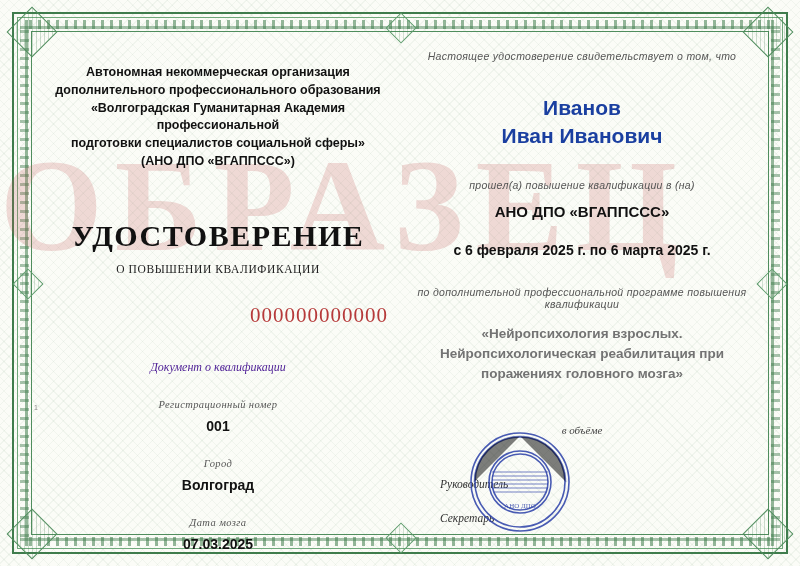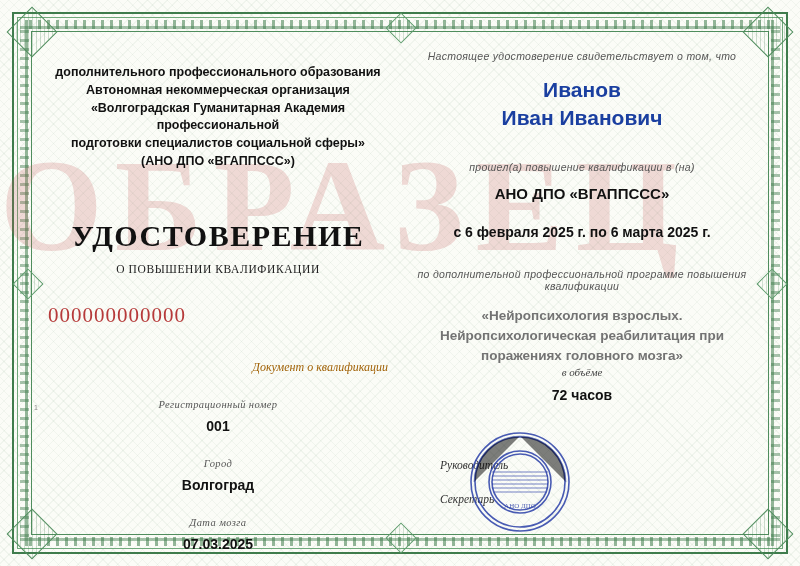--- a/index.html
+++ b/index.html
@@ -164,33 +164,33 @@
   }
   .doc-subtitle {
     text-align: center;
     font-family: "Liberation Serif", serif;
     font-size: 11.5px;
     letter-spacing: 0.6px;
     color: #222;
     margin-top: 10px;
   }
   .doc-number {
-    text-align: left;
+    text-align: right;
     font-family: "Liberation Serif", serif;
     font-size: 21px;
     color: #b63a3a;
     letter-spacing: 1px;
     margin-top: 28px;
   }
   .doc-kind {
-    text-align: right;
+    text-align: center;
     font-family: "Liberation Serif", serif;
     font-style: italic;
     font-size: 12px;
-    color: #a16207;
+    color: #4c1d95;
     margin-top: 32px;
   }
 
   .field {
     text-align: center;
     margin-top: 24px;
   }
   .field-label {
     font-family: "Liberation Serif", serif;
     font-style: italic;
@@ -212,21 +212,21 @@
     font-size: 10.5px;
     color: #555;
     letter-spacing: 0.3px;
   }
   .r-name {
     text-align: center;
     font-size: 21px;
     font-weight: bold;
     color: #1a3fa0;
     line-height: 1.35;
-    margin-top: 14px;
+    margin-top: 32px;
   }
   .r-name .surname { display: block; }
   .r-name .given { display: block; }
   .r-org {
     text-align: center;
     font-size: 15px;
     font-weight: bold;
     color: #111;
     margin-top: 12px;
   }
@@ -247,36 +247,37 @@
   }
   .mt28 { margin-top: 28px; }
   .mt22 { margin-top: 22px; }
 
   .r-volume-label {
     text-align: center;
     font-family: "Liberation Serif", serif;
     font-style: italic;
     font-size: 11px;
     color: #444;
+    margin-top: 40px;
   }
   .r-volume-value {
     text-align: center;
     font-size: 14px;
     font-weight: bold;
     color: #111;
     margin-top: 9px;
   }
   .sig-line {
     font-family: "Liberation Serif", serif;
     font-style: italic;
     font-size: 11.5px;
     color: #333;
     margin-left: 28px;
   }
-  .sig-head { margin-top: 56px; }
+  .sig-head { margin-top: 42px; }
   .sig-sec { margin-top: 22px; }
 
   
   .stamp {
     position: absolute;
     left: 468px;
     top: 430px;
     width: 104px;
     height: 104px;
     pointer-events: none;
@@ -315,22 +316,22 @@
 
   <div class="watermark">ОБРАЗЕЦ</div>
 
   <div class="side-mark">1</div>
 
   <div class="content">
 
     <div class="left-col">
 
       <div class="org-block">
+        <span class="org-line">Автономная некоммерческая организация</span>
         <span class="org-line">дополнительного профессионального образования</span>
-        <span class="org-line">Автономная некоммерческая организация</span>
         <span class="org-line">«Волгоградская Гуманитарная Академия профессиональной</span>
         <span class="org-line">подготовки специалистов социальной сферы»</span>
         <span class="org-line">(АНО ДПО «ВГАППССС»)</span>
       </div>
 
       <div class="doc-title">УДОСТОВЕРЕНИЕ</div>
       <div class="doc-subtitle">О ПОВЫШЕНИИ КВАЛИФИКАЦИИ</div>
       <div class="doc-number">000000000000</div>
       <div class="doc-kind">Документ о квалификации</div>
 
@@ -362,21 +363,20 @@
 
       <div class="r-caption mt28">прошел(а) повышение квалификации в (на)</div>
       <div class="r-org">АНО ДПО «ВГАППССС»</div>
 
       <div class="r-period mt22">с 6 февраля 2025 г. по 6 марта 2025 г.</div>
 
       <div class="r-caption mt28">по дополнительной профессиональной программе повышения квалификации</div>
       <div class="r-program">«Нейропсихология взрослых. Нейропсихологическая реабилитация при поражениях головного мозга»</div>
 
       <div class="r-volume-label">в объёме</div>
-      <div class="r-volume-value">72 часов</div>
 
       <div class="sig-line sig-head">Руководитель</div>
       <div class="sig-line sig-sec">Секретарь</div>
 
     </div>
 
   </div>
 
   <div class="stamp">
     <svg width="104" height="104" viewBox="0 0 104 104" xmlns="http://www.w3.org/2000/svg">

